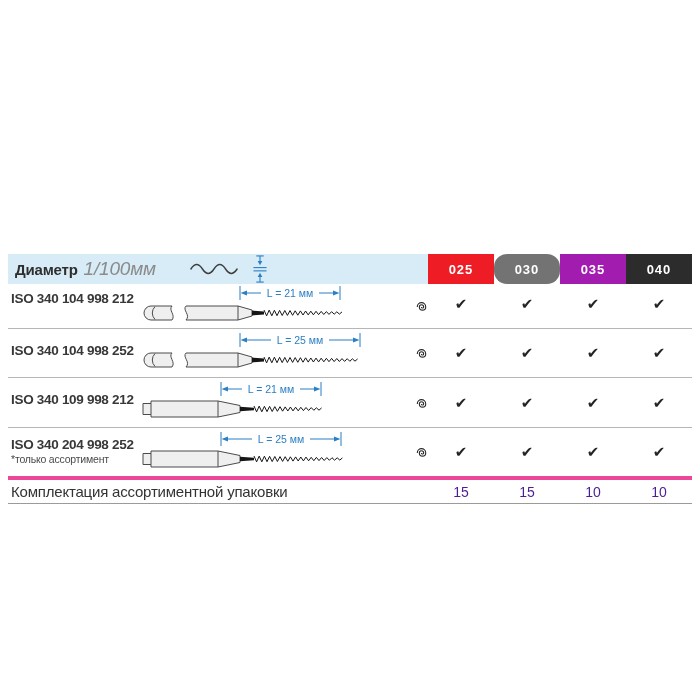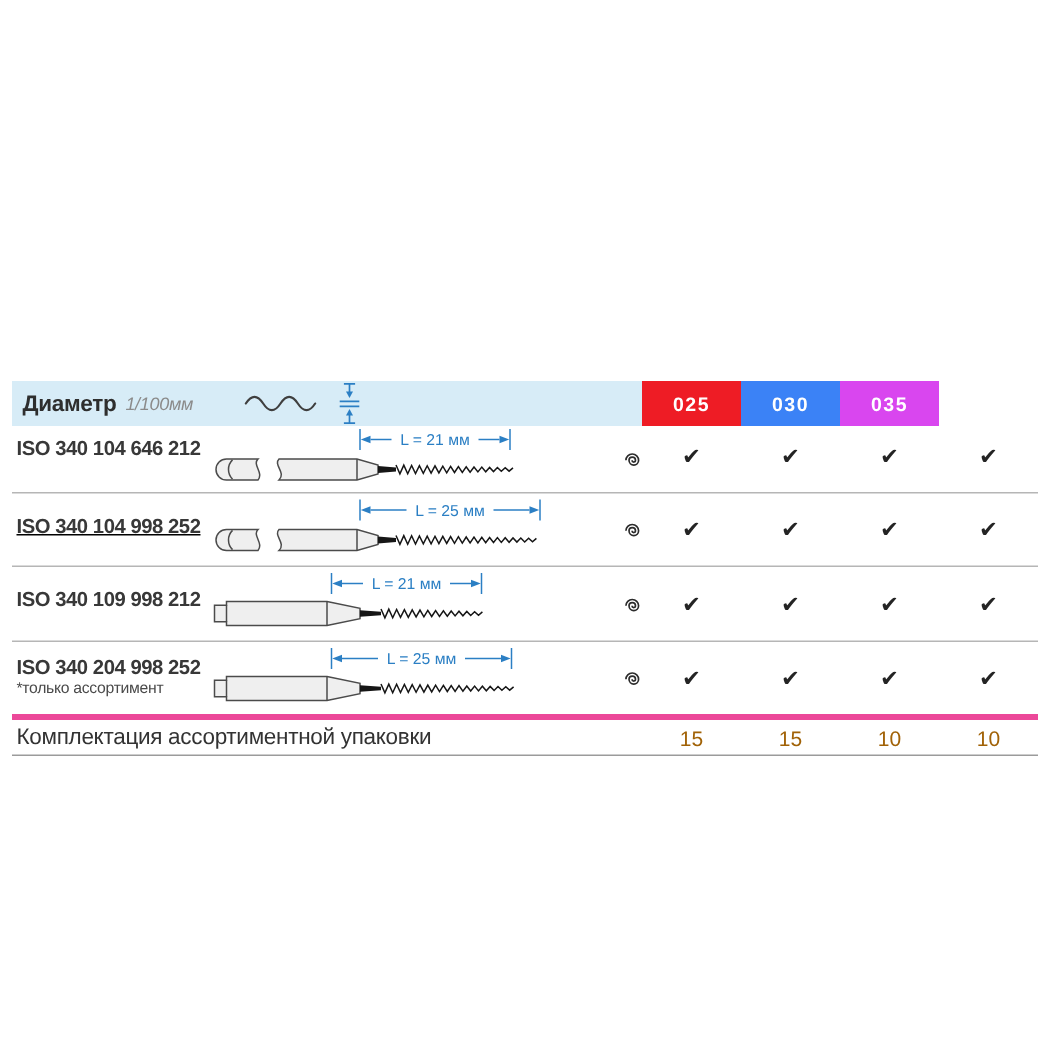--- a/index.html
+++ b/index.html
@@ -4,45 +4,45 @@
 <style>
   html,body{margin:0;padding:0;background:#fff;}
   .page{position:relative;width:700px;height:700px;background:#fff;overflow:hidden;
         font-family:"Liberation Sans","DejaVu Sans",sans-serif;margin-top:26px;}
   .catalog{position:absolute;left:8px;top:228px;width:684px;}
   .grid{display:grid;grid-template-columns:420px 66px 66px 66px 66px;}
   
   .hrow{height:30px;}
   .band{background:#d7ecf7;display:flex;align-items:center;padding-left:7px;box-sizing:border-box;}
   .title{font-size:15px;font-weight:bold;color:#2e2e2e;letter-spacing:-0.2px;}
-  .unit{font-size:12px;font-style:italic;color:#8b8b8b;margin-left:6px;letter-spacing:-0.2px;}
+  .unit{font-size:19px;font-style:italic;color:#8b8b8b;margin-left:6px;letter-spacing:-0.2px;}
   .wave{margin-left:32px;display:flex;align-items:center;}
   .dia{margin-left:12px;display:flex;align-items:center;}
   .chip{display:flex;align-items:center;justify-content:center;color:#ffffff;
         font-size:13px;font-weight:bold;letter-spacing:1px;}
   
   .row{position:relative;}
   .bt{border-top:1px solid #b6b6b6;}
   .row1{height:44px;} .row2{height:48px;} .row3{height:49px;} .row4{height:48px;}
   .labelcell{position:relative;display:flex;flex-direction:column;align-items:flex-start;
              padding-left:3px;box-sizing:border-box;}
   .iso{font-size:13.5px;color:#383838;letter-spacing:-0.3px;white-space:nowrap;font-weight:bold;}
-  .row1 .labelcell{padding-top:7px;} .row2 .labelcell{padding-top:14px;text-decoration:underline;}
+  .row1 .labelcell{padding-top:7px;} .row2 .labelcell{padding-top:14px;}
   .row3 .labelcell{padding-top:14px;} .row4 .labelcell{padding-top:9px;}
   .note{font-size:10.5px;color:#4a4a4a;margin-top:1px;letter-spacing:-0.2px;text-align:center;}
   .drawing{position:absolute;left:122px;top:0;}
   .spiral{position:absolute;left:406px;top:50%;transform:translateY(-44%);line-height:0;}
   .cell{display:flex;align-items:center;justify-content:center;font-size:15px;color:#242424;}
   .row1 .cell{padding-bottom:4px;}
   .check{font-weight:bold;}
   
   .footer{height:23px;border-top:4px solid #ec4899;border-bottom:1px solid #9b9b9b;}
   .flabel{display:flex;align-items:center;padding-left:3px;font-size:15px;color:#333333;
           letter-spacing:-0.2px;box-sizing:border-box;white-space:nowrap;}
-  .fval{display:flex;align-items:center;justify-content:center;font-size:14px;color:#a16207;}
+  .fval{display:flex;align-items:center;justify-content:center;font-size:14px;color:#4c1d95;}
   svg{display:block;}
   .handle{fill:#efefef;stroke:#4b4b4b;stroke-width:1;}
   .hline{stroke:#4b4b4b;stroke-width:1;fill:none;}
   .fileblk{fill:#161616;stroke:none;}
   .zz{fill:none;stroke:#161616;stroke-width:1;}
   .dim{stroke:#2b7fc4;stroke-width:1;fill:none;}
   .dimfill{fill:#2b7fc4;stroke:none;}
   .dimtext{fill:#2b7fc4;font-size:10.5px;font-family:"Liberation Sans","DejaVu Sans",sans-serif;}
 </style>
 </head>
@@ -69,27 +69,28 @@
               <line x1="1" y1="17" x2="15" y2="17"></line>
               <line x1="8" y1="22.5" x2="8" y2="29"></line>
               <line x1="4" y1="29" x2="12" y2="29"></line>
             </g>
             <polygon points="5.5,6.5 10.5,6.5 8,11" fill="#2b7fc4"></polygon>
             <polygon points="5.5,23.5 10.5,23.5 8,19" fill="#2b7fc4"></polygon>
           </svg>
         </span>
       </div>
       <div class="chip" style="background-color: rgb(238, 28, 37);">025</div>
-      <div class="chip" style="background-color: #3b82f6;">030</div>
-      <div class="chip" style="background-color: #d946ef;">035</div>
+      <div class="chip" style="background-color: #737373; border-radius: 13px;">030</div>
+      <div class="chip" style="background-color: #a21caf;">035</div>
+      <div class="chip" style="background-color: rgb(45, 44, 44);">040</div>
     </div>
 
     <div class="grid row row1">
       <div class="labelcell">
-        <span class="iso">ISO 340 104 646 212</span>
+        <span class="iso">ISO 340 104 998 212</span>
       </div>
       <svg class="drawing" width="300" height="44" viewBox="0 2 300 44">
         <path class="handle" d="M42,24 C38,28 46,33 42,38 L21,38 A7,7 0 0 1 21,24 Z"></path>
         <path class="hline" d="M25,24.6 A9,9 0 0 0 25,37.4"></path>
         <path class="handle" d="M56,24 L108,24 L122,28 L122,34 L108,38 L56,38 C61,33 52,28 56,24 Z"></path>
         <line class="hline" x1="108" y1="24" x2="108" y2="38"></line>
         <polygon class="fileblk" points="122,28.6 134,29.6 134,32.4 122,33.4"></polygon>
         <polyline class="zz" points="134.0,28.0 136.6,33.9 139.2,28.1 141.8,33.8 144.4,28.3 147.0,33.7 149.6,28.4 152.2,33.5 154.8,28.5 157.4,33.4 160.0,28.6 162.6,33.3 165.2,28.8 167.8,33.2 170.4,28.9 173.0,33.0 175.6,29.0 178.2,32.9 180.8,29.2 183.4,32.8 186.0,29.3 188.6,32.6 191.2,29.4 193.8,32.5 196.4,29.6 199.0,32.4 201.6,29.7 204.2,32.2 206.8,29.8 209.4,32.1 212.0,29.9"></polyline>
         <g>
           <line class="dim" x1="110" y1="4" x2="110" y2="18"></line>

